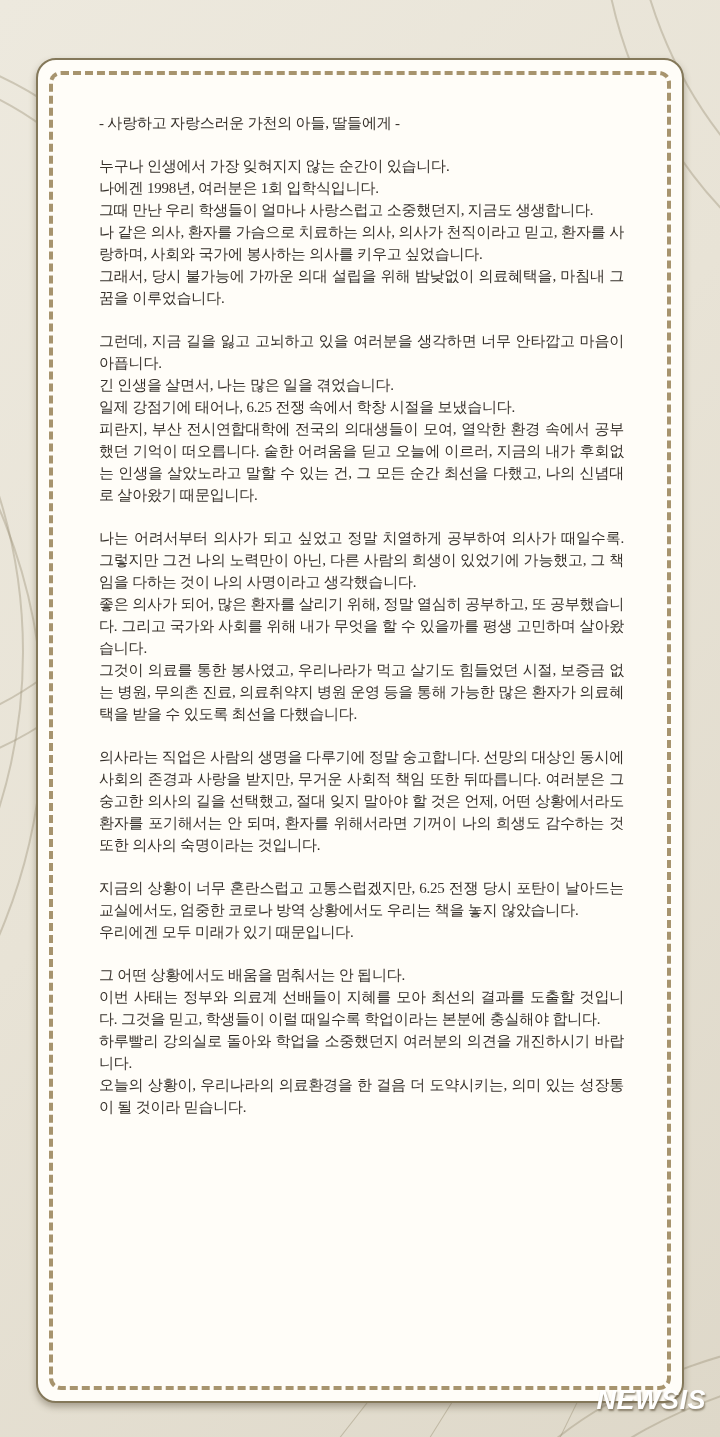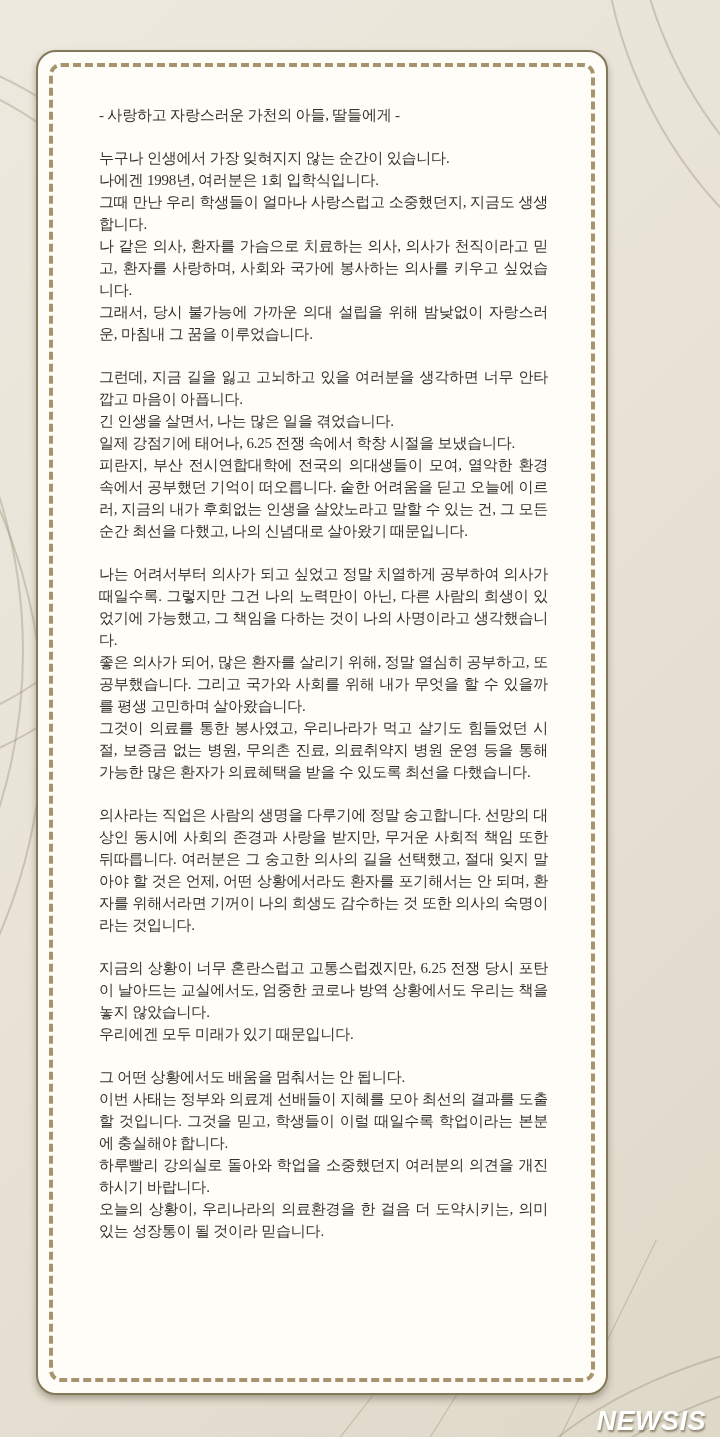--- a/index.html
+++ b/index.html
@@ -20,22 +20,22 @@
   .bgline {
     position: absolute;
     height: 1px;
     background: rgba(153, 142, 116, 0.45);
     transform-origin: left center;
   }
   
   .card {
     position: absolute;
     left: 36px;
-    top: 50px;
-    width: 572px;
+    top: 58px;
+    width: 648px;
     height: 1345px;
     box-sizing: border-box;
     background: #fffdf8;
     border: 2px solid #84785a;
     border-radius: 20px;
     box-shadow: 0 4px 7px rgba(95, 85, 65, 0.45);
   }
   .dashed-frame {
     position: absolute;
     inset: 11px;
@@ -58,21 +58,21 @@
   }
   .paragraph { margin-bottom: 21px; }
   .sentence {
     text-align: justify;
     text-justify: inter-word;
   }
   
   .watermark {
     position: absolute;
     right: 14px;
-    bottom: 0;
+    bottom: 21px;
     font-family: "Liberation Sans", "DejaVu Sans", sans-serif;
     font-weight: bold;
     font-style: italic;
     font-size: 27px;
     letter-spacing: 0.5px;
     color: #ffffff;
     text-shadow: 1px 2px 2px rgba(120, 110, 88, 0.8);
   }
 </style>
 </head>
@@ -95,21 +95,21 @@
   <div class="card">
     <div class="dashed-frame">
       <div class="letter-content">
         <div class="letter-title">- 사랑하고 자랑스러운 가천의 아들, 딸들에게 -</div>
         <div>
             <div class="paragraph">
               <div class="sentence">누구나 인생에서 가장 잊혀지지 않는 순간이 있습니다.</div>
               <div class="sentence">나에겐 1998년, 여러분은 1회 입학식입니다.</div>
               <div class="sentence">그때 만난 우리 학생들이 얼마나 사랑스럽고 소중했던지, 지금도 생생합니다.</div>
               <div class="sentence">나 같은 의사, 환자를 가슴으로 치료하는 의사, 의사가 천직이라고 믿고, 환자를 사랑하며, 사회와 국가에 봉사하는 의사를 키우고 싶었습니다.</div>
-              <div class="sentence">그래서, 당시 불가능에 가까운 의대 설립을 위해 밤낮없이 자랑스러운, 마침내 그 꿈을 이루었습니다.</div>
+              <div class="sentence">그래서, 당시 불가능에 가까운 의대 설립을 위해 밤낮없이 의료혜택을, 마침내 그 꿈을 이루었습니다.</div>
             </div>
             <div class="paragraph">
               <div class="sentence">그런데, 지금 길을 잃고 고뇌하고 있을 여러분을 생각하면 너무 안타깝고 마음이 아픕니다.</div>
               <div class="sentence">긴 인생을 살면서, 나는 많은 일을 겪었습니다.</div>
               <div class="sentence">일제 강점기에 태어나, 6.25 전쟁 속에서 학창 시절을 보냈습니다.</div>
               <div class="sentence">피란지, 부산 전시연합대학에 전국의 의대생들이 모여, 열악한 환경 속에서 공부했던 기억이 떠오릅니다. 숱한 어려움을 딛고 오늘에 이르러, 지금의 내가 후회없는 인생을 살았노라고 말할 수 있는 건, 그 모든 순간 최선을 다했고, 나의 신념대로 살아왔기 때문입니다.</div>
             </div>
             <div class="paragraph">
               <div class="sentence">나는 어려서부터 의사가 되고 싶었고 정말 치열하게 공부하여 의사가 때일수록. 그렇지만 그건 나의 노력만이 아닌, 다른 사람의 희생이 있었기에 가능했고, 그 책임을 다하는 것이 나의 사명이라고 생각했습니다.</div>
               <div class="sentence">좋은 의사가 되어, 많은 환자를 살리기 위해, 정말 열심히 공부하고, 또 공부했습니다. 그리고 국가와 사회를 위해 내가 무엇을 할 수 있을까를 평생 고민하며 살아왔습니다.</div>

